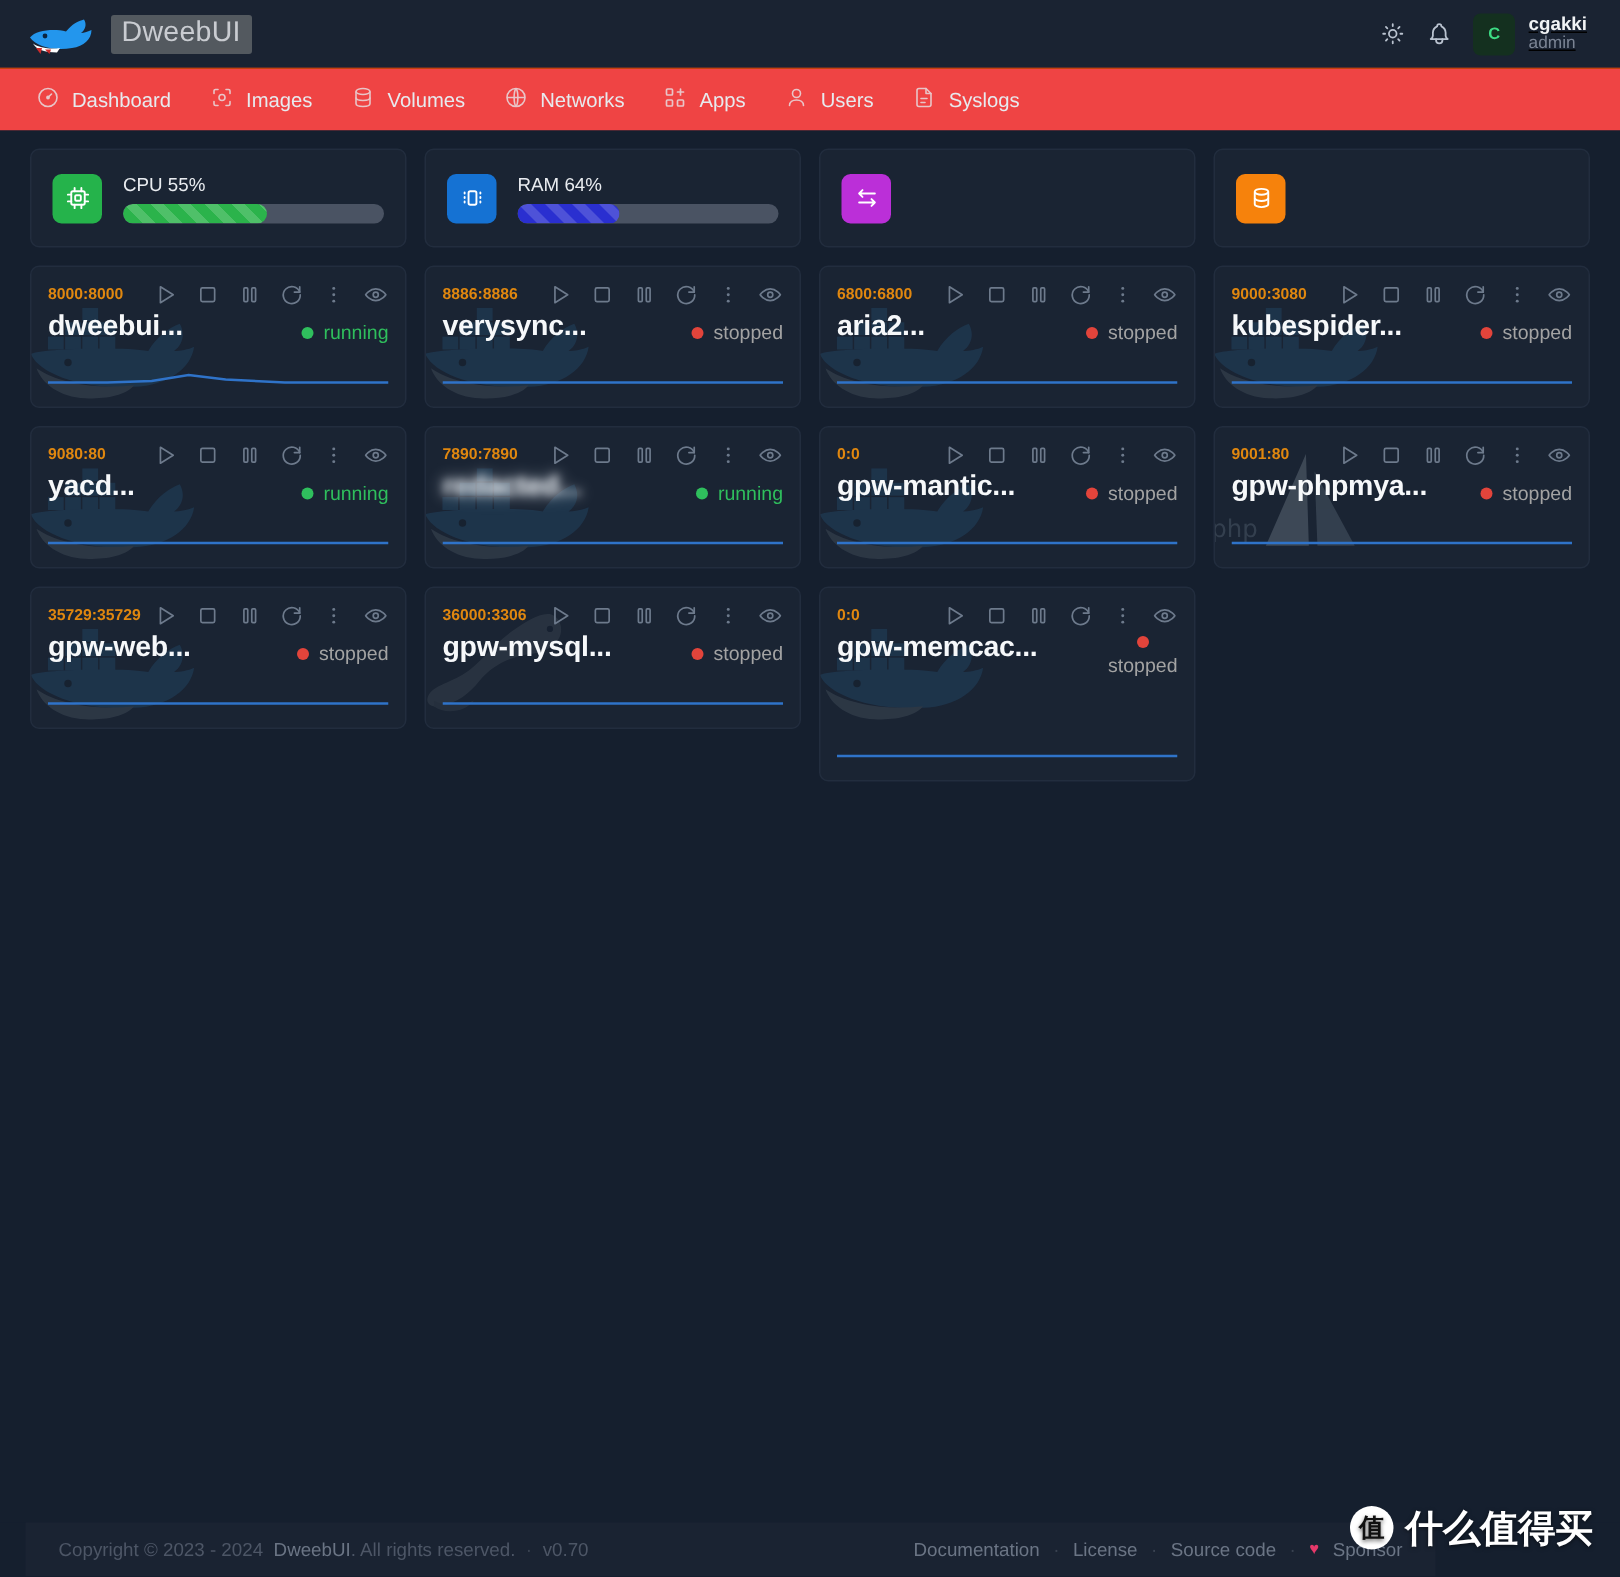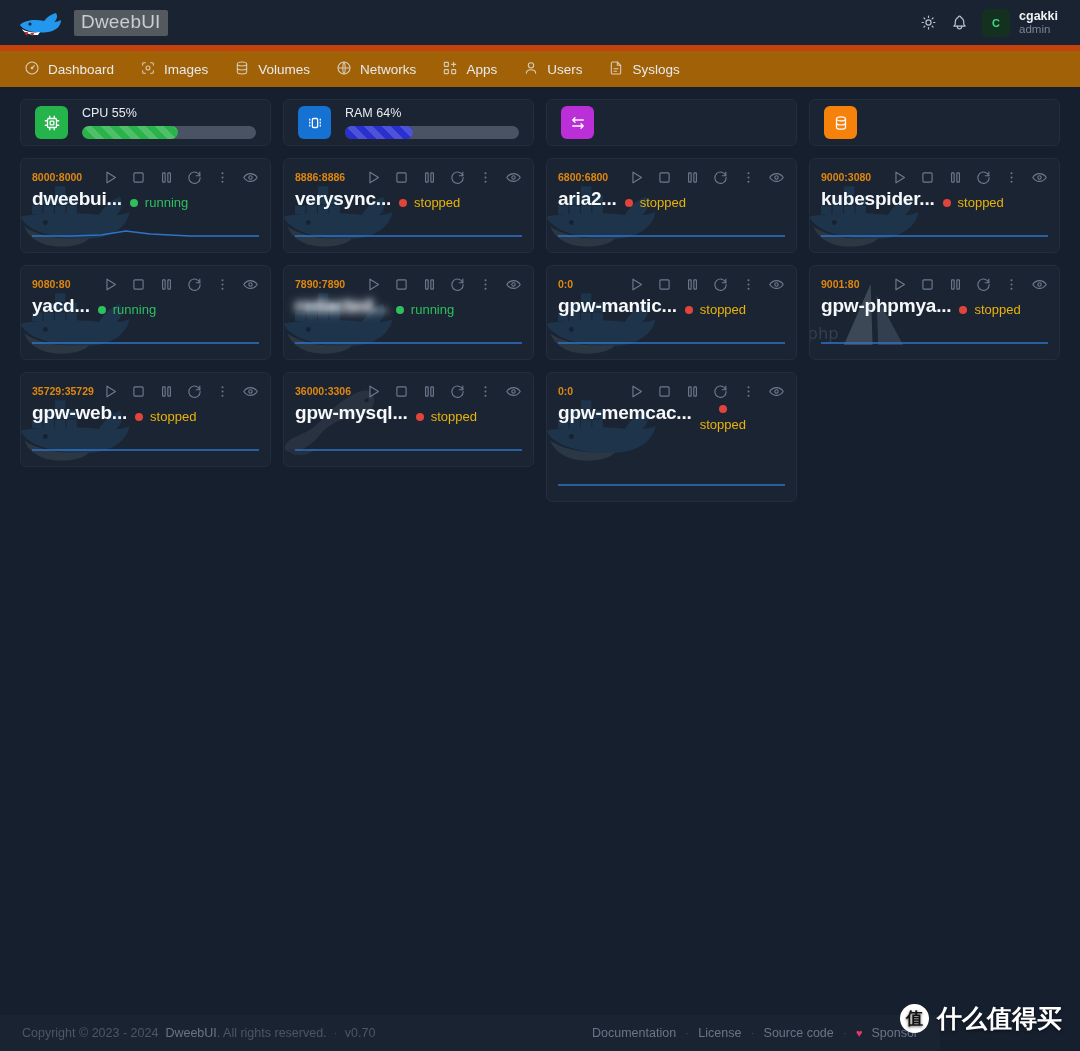--- a/index.html
+++ b/index.html
@@ -29,28 +29,28 @@
     margin-left: auto; display: flex; align-items: center; gap: 14px;
   }
   .icon-btn { color: #b9c2cf; display: flex; align-items: center; justify-content: center; }
   .user-block { display: flex; align-items: center; gap: 9px; }
   .avatar {
     width: 28px; height: 28px; border-radius: 5px;
     background: #14301f; color: #3ddc84;
     display: flex; align-items: center; justify-content: center;
     font-size: 11px; font-weight: 600;
   }
-  .user-meta { line-height: 1.15; }
+  .user-meta { line-height: 1.15; text-decoration: underline; }
   .user-name { font-size: 12.5px; color: #f1f3f5; font-weight: 700; }
   .user-role { font-size: 11.5px; color: #7b8494; }
 
   
   .navbar {
-    height: 42px; background: #a16207;
-    border-top: 6px solid #c2410c;
+    height: 42px; background: #ef4444;
+    border-top: 1px solid #c2410c;
     display: flex; align-items: center; padding: 0 24px; gap: 26px;
   }
   .nav-item {
     display: flex; align-items: center; gap: 8px;
     color: #e7eaee; font-size: 13.5px; cursor: pointer;
   }
   .nav-item svg { opacity: .78; }
 
   
   .main {
@@ -62,21 +62,21 @@
     display: grid;
     grid-template-columns: repeat(4, 1fr);
     gap: 12px;
   }
 
   
   .stat-card {
     background: #1a2433;
     border: 1px solid #222d3e;
     border-radius: 6px;
-    height: 47px;
+    height: 66px;
     display: flex; align-items: center; gap: 14px;
     padding: 0 14px;
   }
   .stat-icon {
     width: 33px; height: 33px; border-radius: 6px; flex: 0 0 33px;
     display: flex; align-items: center; justify-content: center;
     color: #fff;
   }
   .stat-body { flex: 1; min-width: 0; }
   .stat-label { font-size: 12.5px; color: #e9ecf0; margin-bottom: 6px; }
@@ -114,49 +114,49 @@
   }
   .ccard-top {
     position: relative; z-index: 2;
     display: flex; align-items: flex-start; gap: 6px;
   }
   .port { font-size: 10.5px; font-weight: 700; color: #e0870f; padding-top: 2px; }
   .actions { margin-left: auto; display: flex; align-items: center; gap: 11px; color: #6d7a8c; }
   .actions svg { display: block; }
   .ccard-mid {
     position: relative; z-index: 2;
-    display: flex; align-items: flex-start; justify-content: flex-start;
-    margin-top: 2px; gap: 8px;
+    display: flex; align-items: flex-start; justify-content: space-between;
+    margin-top: 2px; gap: 20px;
   }
   .cname {
     font-size: 19px; font-weight: 700; color: #f6f8fa;
     line-height: 1.12; letter-spacing: -.2px;
     max-width: 160px; word-break: break-word;
   }
   .cname.blurred {
     color: transparent;
     background: linear-gradient(90deg,#b9c0c9,#dfe3e8 40%,#c9ced5);
     border-radius: 4px; filter: blur(3px);
     -webkit-background-clip: text; background-clip: text;
     text-shadow: 0 0 9px rgba(220,225,232,.95);
   }
   .cstatus {
     display: flex; align-items: center; gap: 7px;
     font-size: 13px; padding-top: 7px; white-space: nowrap;
   }
   .cstatus.stacked { flex-direction: column; gap: 4px; padding-top: 3px; }
   .dot { width: 8px; height: 8px; border-radius: 50%; flex: 0 0 8px; }
   .st-running { color: #2fbf5d; }
-  .st-stopped { color: #eab308; }
+  .st-stopped { color: #a3a3a3; }
   .spark { position: absolute; left: 11px; right: 11px; bottom: 12px; height: 22px; z-index: 1; }
   .spark svg { width: 100%; height: 100%; display: block; }
 
   
   .footer {
-    position: absolute; left: 0; bottom: 0; width: 940px; height: 36px;
+    position: absolute; left: 17px; bottom: 0; width: 940px; height: 36px;
     background: #1a2332;
     display: flex; align-items: center; padding: 0 22px;
     font-size: 12.5px; color: #4d5666;
   }
   .footer .left { display: flex; align-items: center; gap: 7px; }
   .footer .right { margin-left: auto; display: flex; align-items: center; gap: 9px; color: #6b7585; }
   .footer .sep { color: #3a4352; }
   .footer a { color: #6b7585; text-decoration: none; }
   .brand-strong { color: #6b7585; }
   .heart { color: #e5396a; font-size: 11px; }

